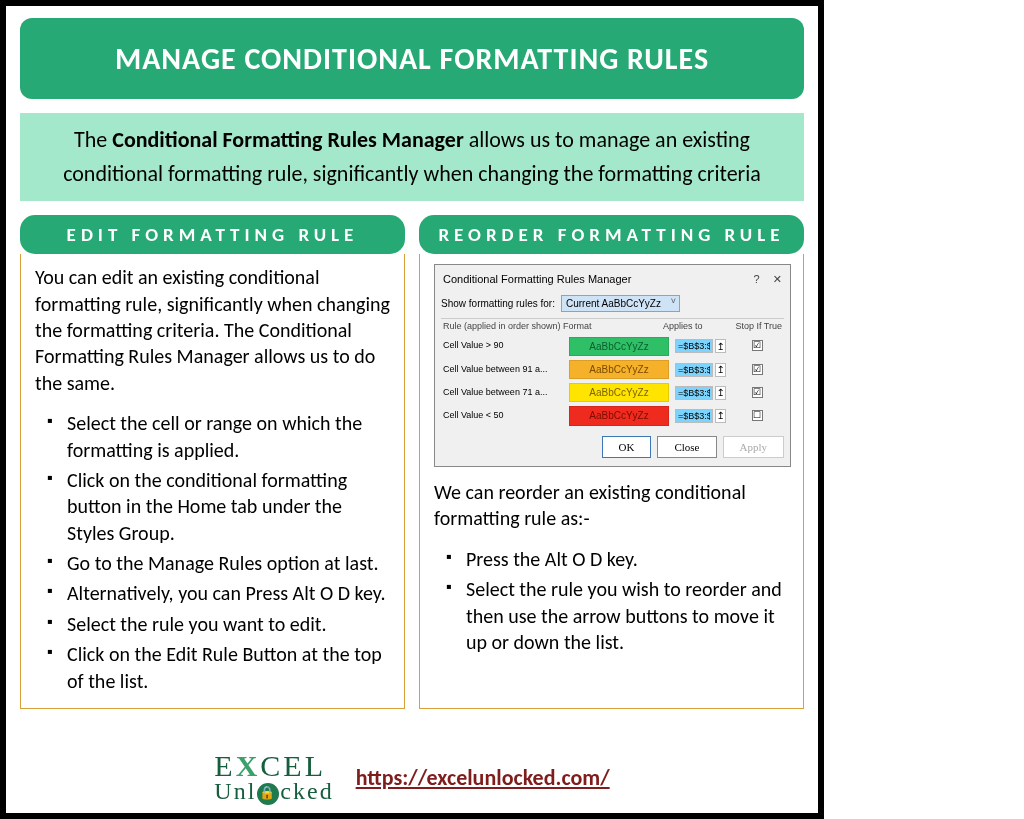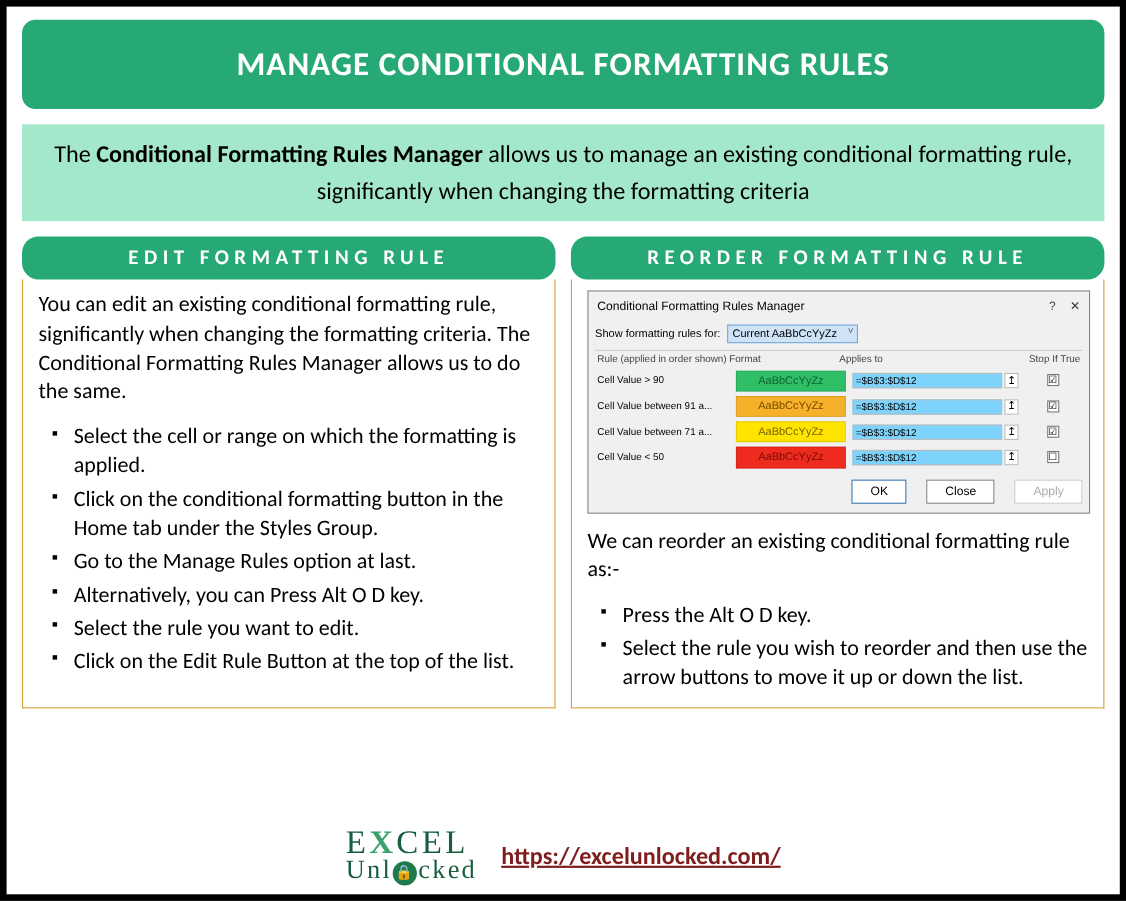--- a/index.html
+++ b/index.html
@@ -5,21 +5,21 @@
   * { box-sizing: border-box; margin: 0; padding: 0; }
   body {
     font-family: Calibri, Arial, sans-serif;
     background: #fff;
     width: 1024px;
     height: 819px;
     overflow: hidden;
   }
   .page {
     border: 6px solid #000;
-    width: 1024px;
+    width: 824px;
     height: 819px;
     padding: 12px 14px 6px 14px;
     position: relative;
   }
   .header-banner {
     background: #26a975;
     border-radius: 12px;
     color: #fff;
     text-align: center;
     font-weight: 700;
@@ -170,21 +170,21 @@
     width: 100%; font-size:9px; padding:1px 2px; border:1px solid #bbb; background:#7dd3fc;
   }
   .applies .rng-ic{
     width:14px;height:14px;border:1px solid #bbb;background:#fff;display:flex;align-items:center;justify-content:center;font-size:10px;
   }
   .chk { text-align:center; }
   .chk span{
     display:inline-block;width:11px;height:11px;border:1px solid #777;font-size:9px;line-height:9px;text-align:center;background:#fff;
   }
   .dlg-footer{
-    display:flex; justify-content:flex-end; gap:18px; margin-top:8px;
+    display:flex; justify-content:flex-end; gap:6px; margin-top:8px;font-family:Liberation Serif, serif;
   }
   .dlg-footer .fbtn{
     border:1px solid #888; padding:3px 16px; font-size:11px; background:#fff;
   }
   .dlg-footer .fbtn.ok{ border:1.5px solid #3b78b5;}
   .dlg-footer .fbtn.dim{ color:#aaa; border-color:#ccc;}
 
   
   .footer {
     position: absolute;

